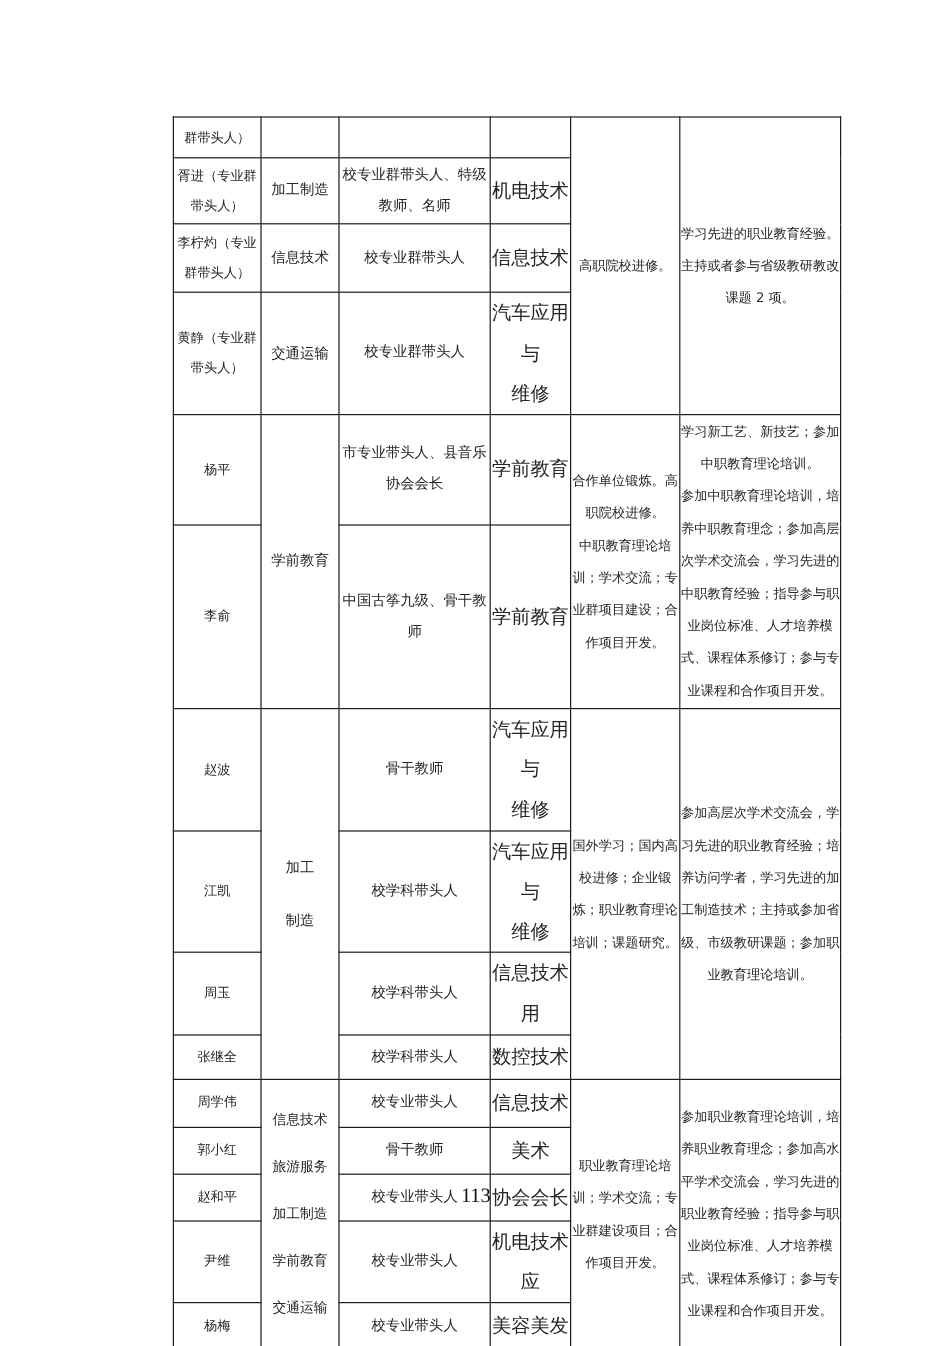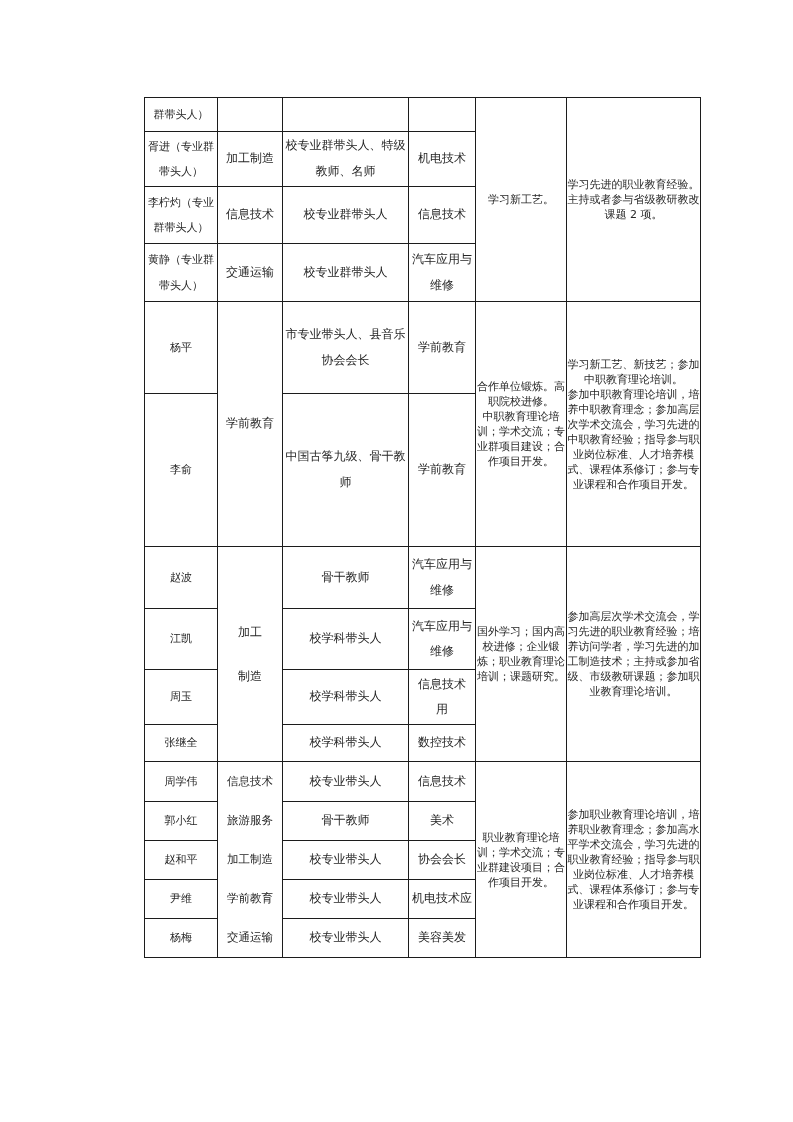--- a/index.html
+++ b/index.html
@@ -24,24 +24,24 @@
     text-align: center;
     white-space: pre-line;
     overflow: hidden;
     padding: 0;
   }
   td.name  { font-size: 11px; line-height: 2.3; padding: 0 1px; }
   td.dept  { font-size: 12px; line-height: 2.1; }
   td.dept-c { line-height: 44px; }
   td.dept-d { font-size: 11.5px; line-height: 39px; }
   td.title { font-size: 12px; line-height: 2.15; padding: 0 2px; }
-  td.spec  { font-size: 12px; line-height: 2.1; padding: 0 1px; }
+  td.spec  { font-size: 16px; line-height: 2.1; padding: 0 1px; }
   td.path, td.goal {
     font-size: 11px;
-    line-height: 15px;
+    line-height: 27px;
     text-align: justify;
     white-space: normal;
     padding: 2px 2px;
     vertical-align: middle;
   }
   td.v-top { vertical-align: top; }
   .para + .para { margin-top: 0; }
   .pagenum {
     position: absolute;
     top: 987px;
@@ -66,21 +66,21 @@
         <col style="width:67px">
           <col style="width:91px">
           <col style="width:134px">
       </colgroup>
       <tbody>
         <tr style="height:34px">
           <td class="name">群带头人）</td>
           <td class="dept"></td>
           <td class="title"></td>
           <td class="spec"></td>
-          <td class="path v-top" rowspan="4"><div class="para">学习新工艺。</div></td>
+          <td class="path v-top" rowspan="4"><div class="para">高职院校进修。</div></td>
           <td class="goal v-top" rowspan="4"><div class="para">学习先进的职业教育经验。主持或者参与省级教研教改课题 2 项。</div></td>
         </tr>
         <tr style="height:55px">
           <td class="name">胥进（专业群
 带头人）</td>
           <td class="dept">加工制造</td>
           <td class="title">校专业群带头人、特级
 教师、名师</td>
           <td class="spec">机电技术</td>
         </tr>
@@ -173,13 +173,14 @@
         </tr>
         <tr style="height:39px">
           <td class="name">杨梅</td>
           <td class="title">校专业带头人</td>
           <td class="spec">美容美发</td>
         </tr>
       </tbody>
     </table>
   </div>
 
+  <div class="pagenum">113</div>
 </div>
 
 </body></html>

